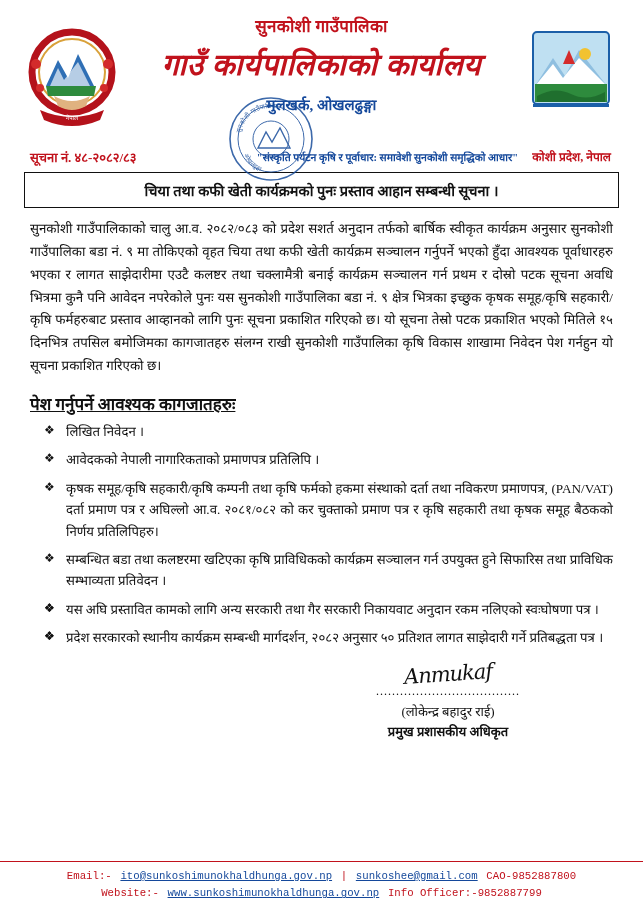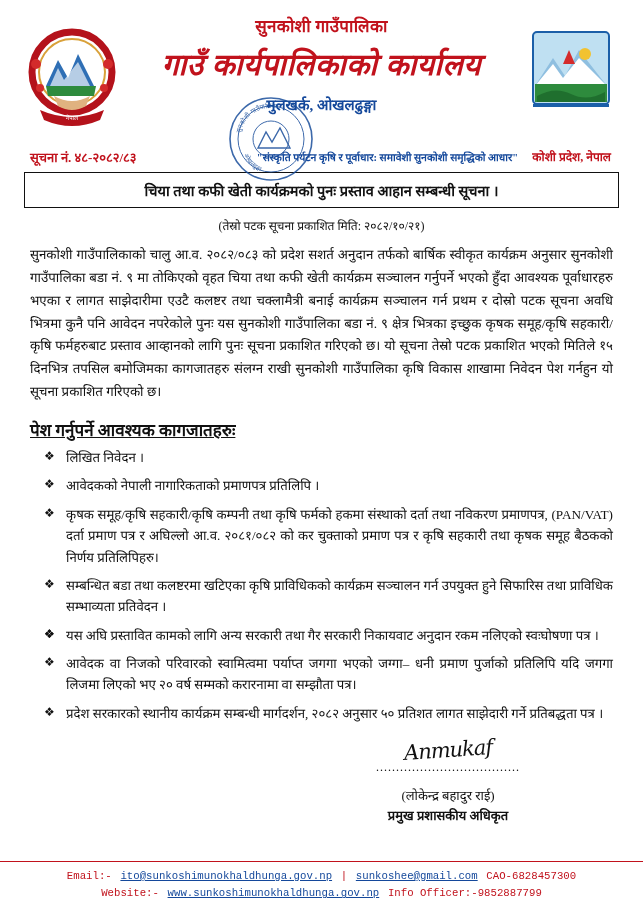--- a/index.html
+++ b/index.html
@@ -164,21 +164,21 @@
     transform: rotate(-4deg);
     letter-spacing: -1px;
   }
   .sign-dots {
     font-size: 12px;
     letter-spacing: 1px;
     margin-top: -2px;
   }
   .sign-name {
     font-size: 13px;
-    margin-top: 11px;
+    margin-top: 3px;
     font-family: Liberation Serif, serif;
   }
   .sign-post {
     font-size: 13px;
     font-weight: bold;
     margin-top: 2px;
   }
   
   .footer {
     position: absolute;
@@ -267,21 +267,20 @@
     </div>
 
     <div class="province">कोशी प्रदेश, नेपाल</div>
     <div class="notice-no">सूचना नं. ४८-२०८२/८३</div>
     <div class="slogan">"संस्कृति  पर्यटन  कृषि र पूर्वाधार: समावेशी सुनकोशी समृद्धिको आधार"</div>
   </div>
 
   <div class="title-box">
     <span>चिया तथा कफी खेती कार्यक्रमको पुनः प्रस्ताव आहान सम्बन्धी सूचना ।</span>
   </div>
-  <div class="publish-line">(तेस्रो पटक सूचना प्रकाशित मिति: २०८२/१०/२१)</div>
 
   <div class="body-text">सुनकोशी गाउँपालिकाको चालु आ.व. २०८२/०८३ को प्रदेश सशर्त अनुदान तर्फको बार्षिक स्वीकृत कार्यक्रम अनुसार सुनकोशी गाउँपालिका बडा नं. ९ मा तोकिएको वृहत चिया तथा कफी खेती कार्यक्रम सञ्चालन गर्नुपर्ने भएको हुँदा आवश्यक पूर्वाधारहरु भएका र लागत साझेदारीमा एउटै कलष्टर तथा चक्लामैत्री बनाई कार्यक्रम सञ्चालन गर्न प्रथम र दोस्रो पटक सूचना अवधि भित्रमा कुनै पनि आवेदन नपरेकोले पुनः यस सुनकोशी गाउँपालिका बडा नं. ९ क्षेत्र भित्रका इच्छुक कृषक समूह/कृषि सहकारी/कृषि फर्महरुबाट प्रस्ताव आव्हानको लागि पुनः सूचना प्रकाशित गरिएको छ। यो सूचना तेस्रो पटक प्रकाशित भएको मितिले १५ दिनभित्र तपसिल बमोजिमका कागजातहरु संलग्न राखी सुनकोशी गाउँपालिका कृषि विकास शाखामा निवेदन पेश गर्नहुन यो सूचना प्रकाशित गरिएको छ।</div>
 
   <div class="docs-heading">पेश गर्नुपर्ने आवश्यक कागजातहरुः</div>
 
   <ul class="docs">
     <li>
       <span class="bullet">❖</span>
       <span>लिखित निवेदन ।</span>
     </li>
@@ -299,21 +298,20 @@
     </li>
     <li>
       <span class="bullet">❖</span>
     </li>
     <li>
       <span class="bullet">❖</span>
       <span>यस अघि प्रस्तावित कामको लागि अन्य सरकारी तथा गैर सरकारी निकायवाट अनुदान रकम नलिएको स्वःघोषणा पत्र ।</span>
     </li>
     <li>
       <span class="bullet">❖</span>
-      <span>आवेदक वा निजको परिवारको स्वामित्वमा पर्याप्त जगगा भएको जग्गा– धनी प्रमाण पुर्जाको प्रतिलिपि यदि जगगा लिजमा लिएको भए २० वर्ष सम्मको करारनामा वा सम्झौता पत्र।</span>
     </li>
     <li>
       <span class="bullet">❖</span>
       <span>प्रदेश सरकारको स्थानीय कार्यक्रम सम्बन्धी मार्गदर्शन, २०८२ अनुसार ५० प्रतिशत लागत साझेदारी गर्ने प्रतिबद्धता पत्र ।</span>
     </li>
   </ul>
 
   <div class="sign-block">
     <div class="sign-inner">
       <div class="sign-script">Anmukaf</div>
@@ -322,21 +320,21 @@
       <div class="sign-post">प्रमुख प्रशासकीय अधिकृत</div>
     </div>
   </div>
 
   <div class="footer">
     <div class="row">
       <span>Email:-</span>
       <span class="link">ito@sunkoshimunokhaldhunga.gov.np</span>
       <span>|</span>
       <span class="link">sunkoshee@gmail.com</span>
-      <span>CAO-6828457300</span>
+      <span>CAO-9852887800</span>
     </div>
     <div class="row">
       <span>Website:-</span>
       <span class="link">www.sunkoshimunokhaldhunga.gov.np</span>
       <span>Info Officer:-9852887799</span>
     </div>
   </div>
 
 </div>
 

